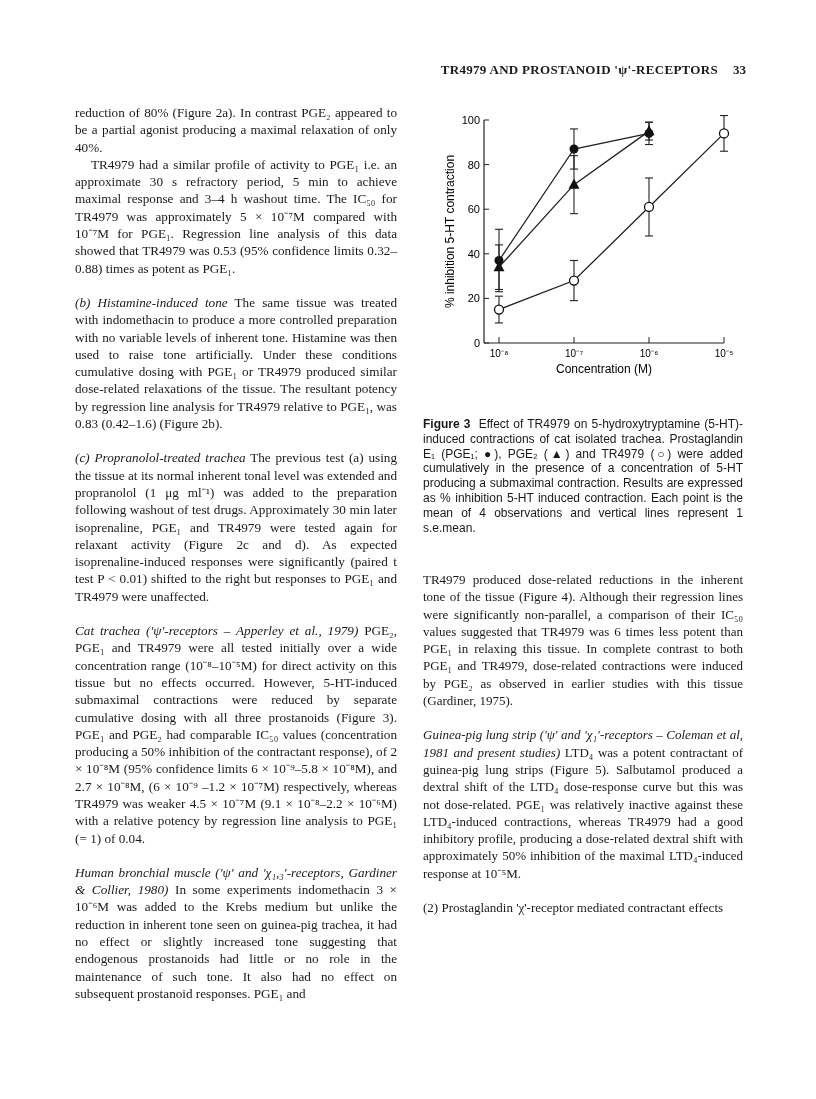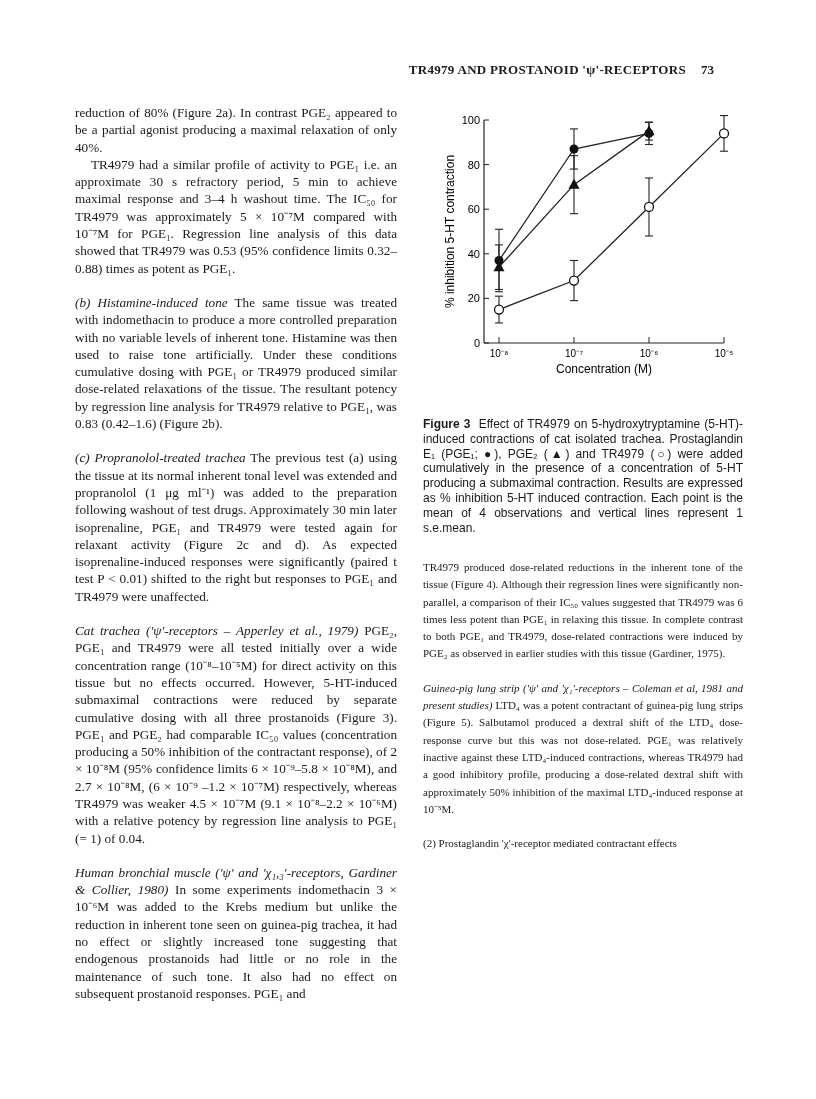--- a/index.html
+++ b/index.html
@@ -1,39 +1,39 @@
 <!DOCTYPE html>
 <html><head>
 <meta charset="utf-8">
 <style>
   html, body { margin: 0; padding: 0; background: #ffffff; }
   body { width: 816px; height: 1099px; position: relative; overflow: hidden;
          font-family: "Liberation Serif", serif; color: #1a1a1a; }
-  .header { position: absolute; top: 62px; left: 0; width: 776px; height: 20px; }
+  .header { position: absolute; top: 62px; left: 0; width: 776px; height: 20px; padding-left: 32px; }
   .running-head { position: absolute; right: 90px; top: 0; font-size: 13px; font-weight: bold; letter-spacing: 0.3px; }
   .page-number { position: absolute; right: 62px; top: 0; font-size: 13px; font-weight: bold; }
   .col { position: absolute; font-size: 13.2px; line-height: 17.3px; text-align: justify; }
   .col-left { left: 75px; top: 104px; width: 322px; }
   .para { margin: 0; text-indent: 16px; }
   .para.noindent { text-indent: 0; }
   .sec-gap { height: 17px; }
   .sec-head { font-style: italic; }
   .figure { position: absolute; left: 436px; top: 108px; width: 300px; height: 300px; }
   .fig-caption { position: absolute; left: 423px; top: 417px; width: 320px; font-family: "Liberation Sans", sans-serif;
                  font-size: 12px; line-height: 14.8px; text-align: justify; }
   .fig-caption .fig-label { font-weight: bold; }
-  .col-right-body { position: absolute; left: 423px; top: 559px; width: 320px; font-size: 11px; line-height: 17.3px; text-align: justify; }
+  .col-right-body { position: absolute; left: 423px; top: 571px; width: 320px; font-size: 13px; line-height: 17.3px; text-align: justify; }
   svg text { font-family: "Liberation Sans", sans-serif; }
 </style>
 </head>
 <body>
 
 <div class="header">
   <span class="running-head">TR4979 AND PROSTANOID 'ψ'-RECEPTORS</span>
-  <span class="page-number">73</span>
+  <span class="page-number">33</span>
 </div>
 
 <div class="col col-left">
   <p class="para noindent"><span>reduction of 80% (Figure 2a). In contrast PGE₂ appeared to be a partial agonist producing a maximal relaxation of only 40%.</span></p>
   <p class="para"><span>TR4979 had a similar profile of activity to PGE₁ i.e. an approximate 30 s refractory period, 5 min to achieve maximal response and 3–4 h washout time. The IC₅₀ for TR4979 was approximately 5 × 10⁻⁷M compared with 10⁻⁷M for PGE₁. Regression line analysis of this data showed that TR4979 was 0.53 (95% confidence limits 0.32–0.88) times as potent as PGE₁.</span></p>
   <div class="sec-gap"></div>
   <p class="para noindent"><span class="sec-head">(b) Histamine-induced tone</span> <span>The same tissue was treated with indomethacin to produce a more controlled preparation with no variable levels of inherent tone. Histamine was then used to raise tone artificially. Under these conditions cumulative dosing with PGE₁ or TR4979 produced similar dose-related relaxations of the tissue. The resultant potency by regression line analysis for TR4979 relative to PGE₁, was 0.83 (0.42–1.6) (Figure 2b).</span></p>
   <div class="sec-gap"></div>
   <p class="para noindent"><span class="sec-head">(c) Propranolol-treated trachea</span> <span>The previous test (a) using the tissue at its normal inherent tonal level was extended and propranolol (1 μg ml⁻¹) was added to the preparation following washout of test drugs. Approximately 30 min later isoprenaline, PGE₁ and TR4979 were tested again for relaxant activity (Figure 2c and d). As expected isoprenaline-induced responses were significantly (paired t test P &lt; 0.01) shifted to the right but responses to PGE₁ and TR4979 were unaffected.</span></p>
   <div class="sec-gap"></div>

